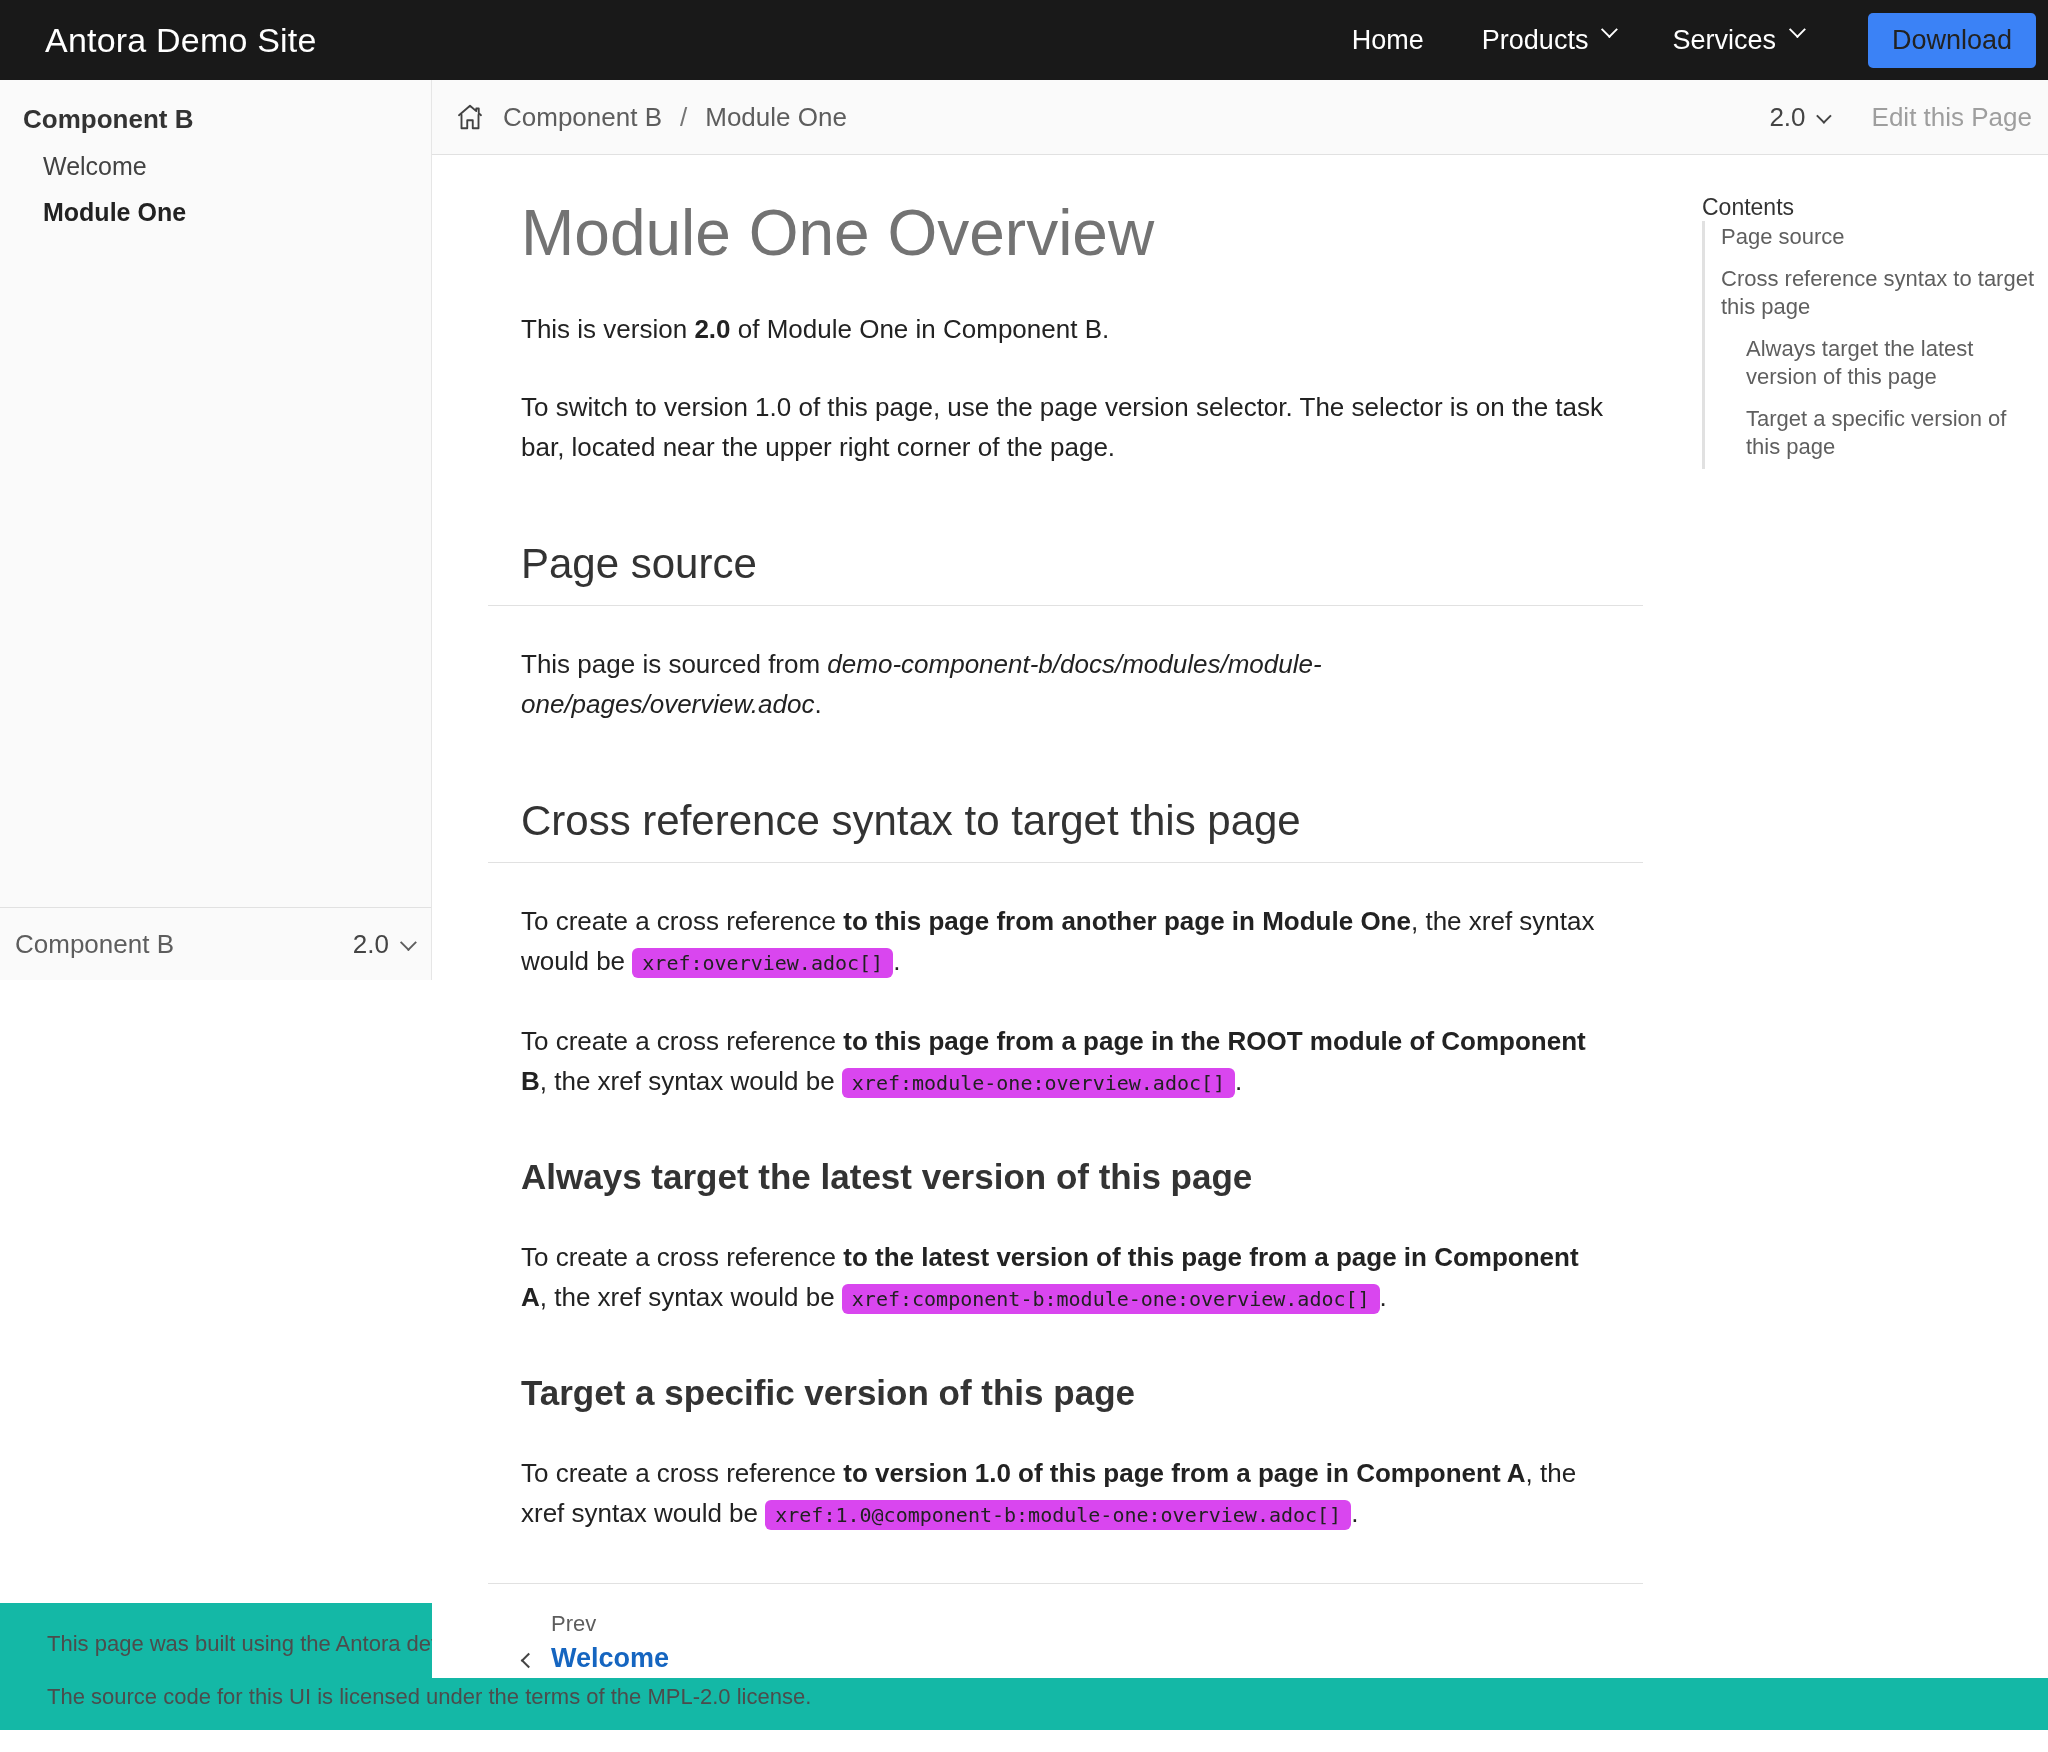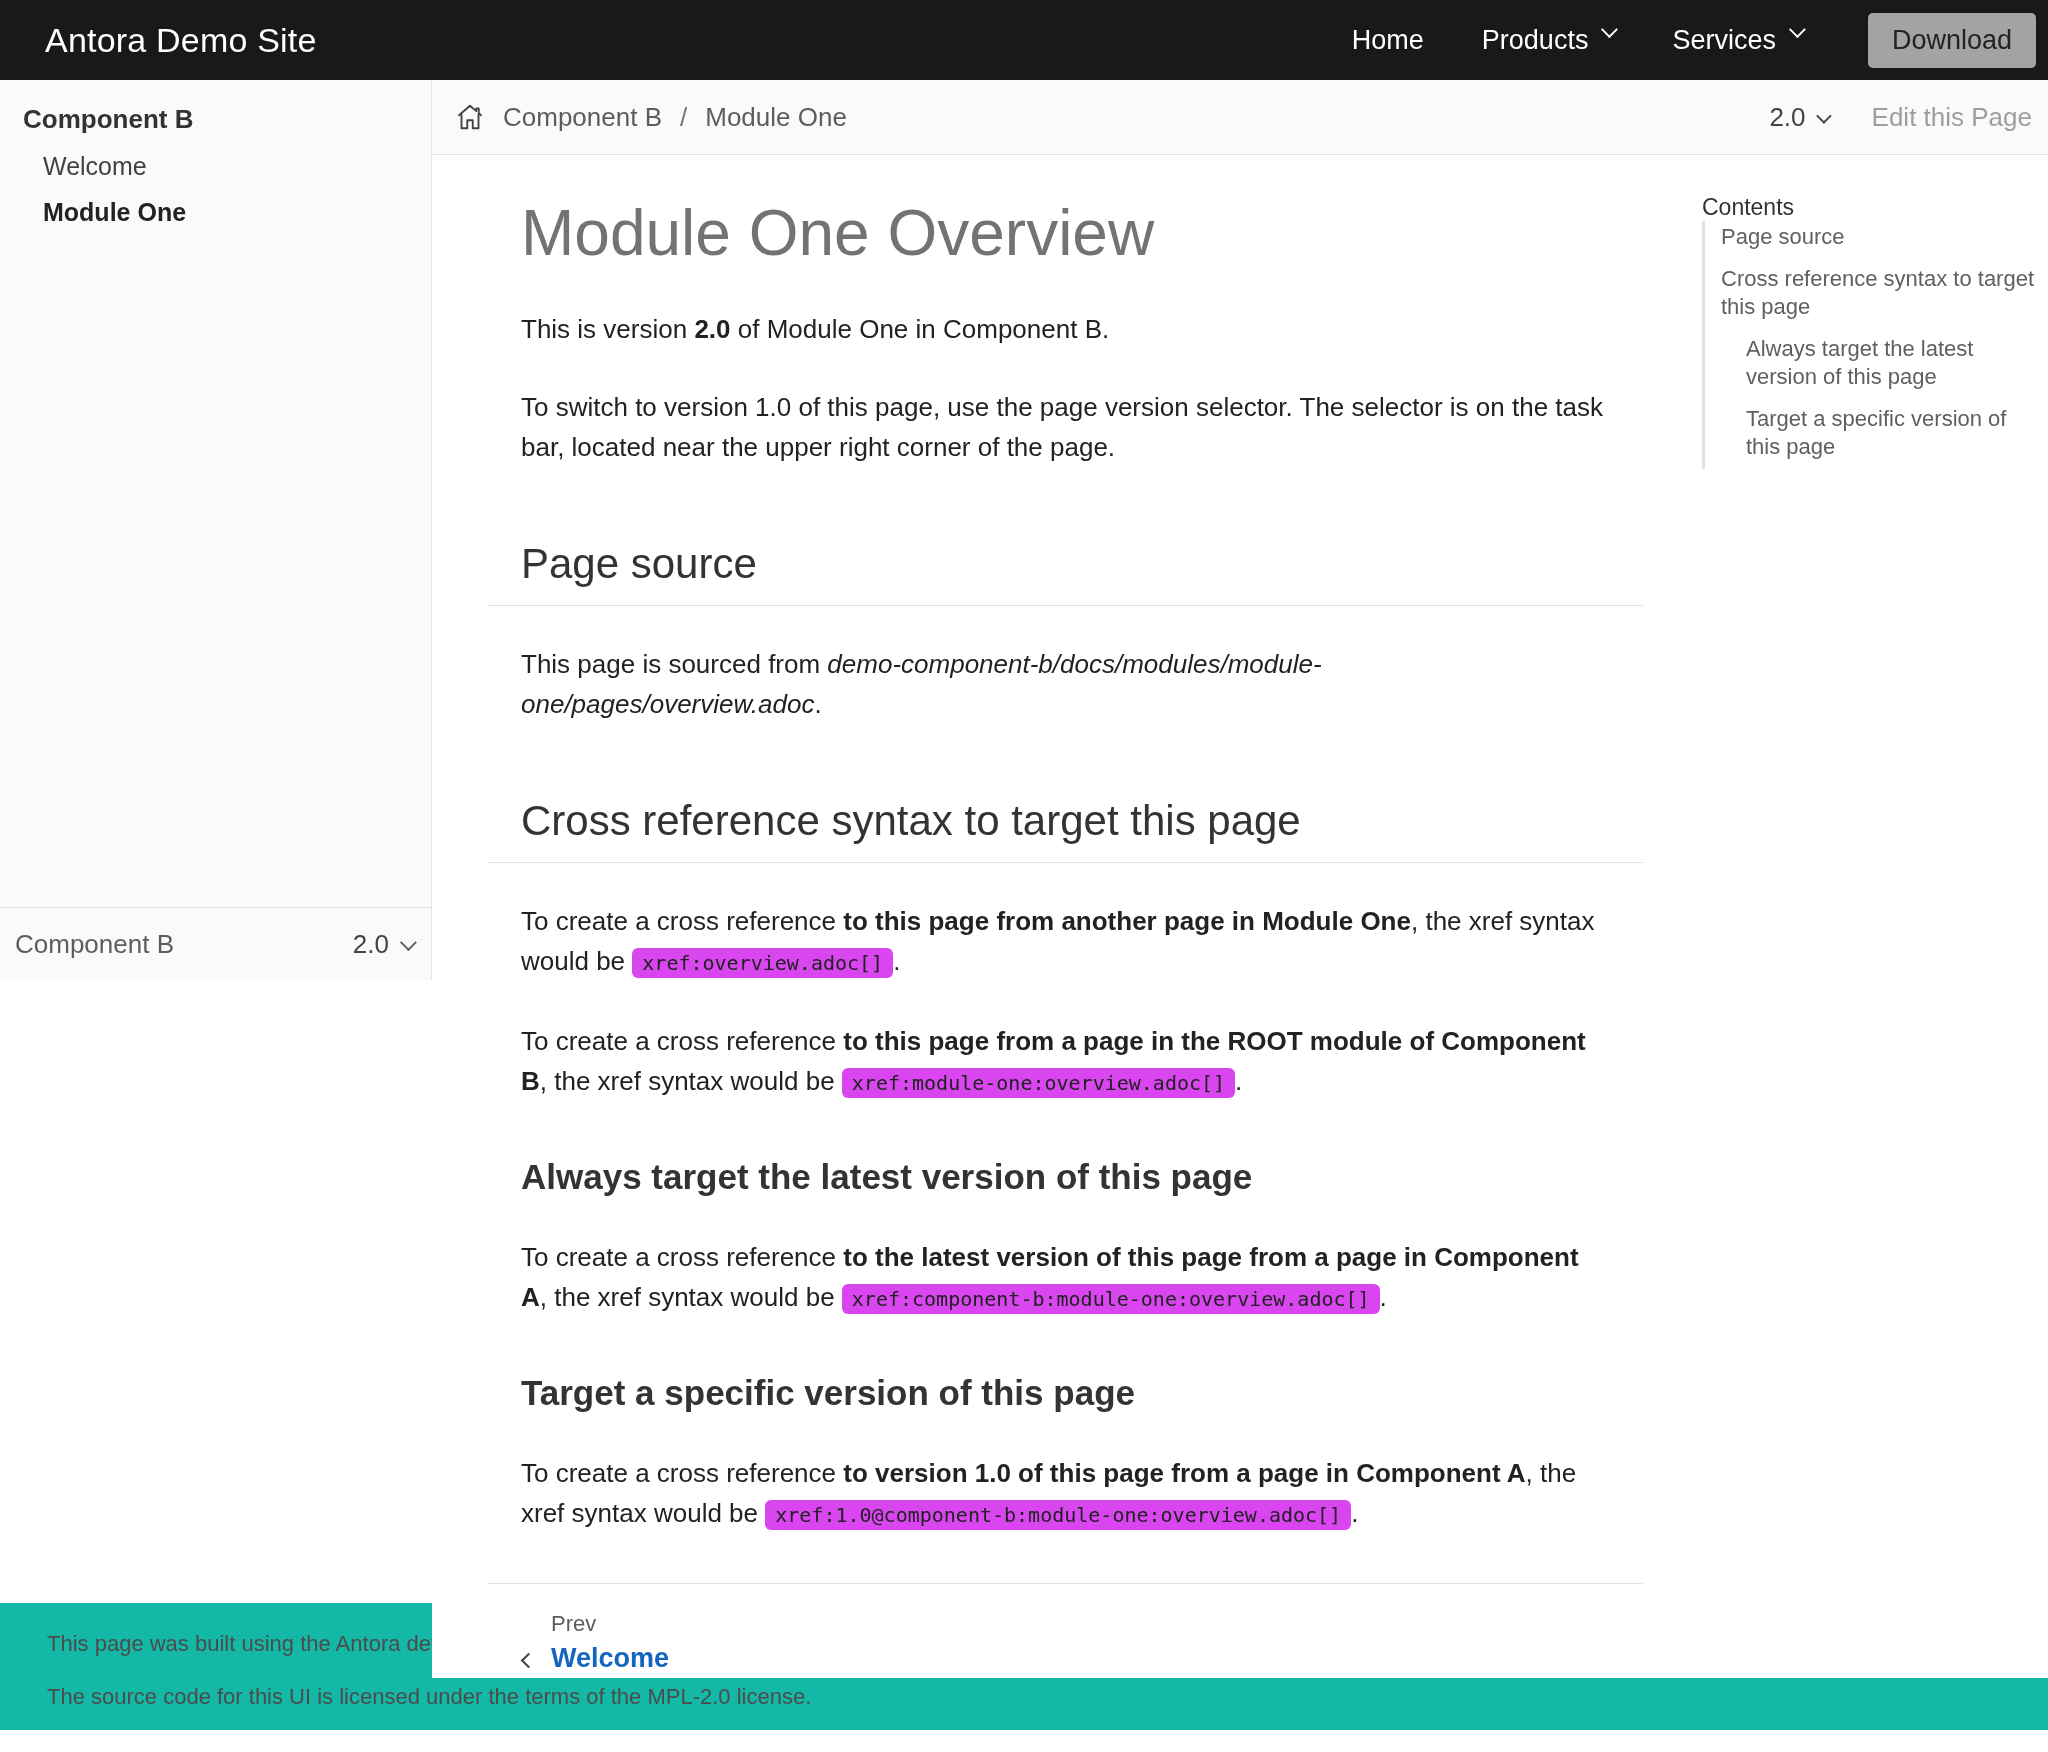--- a/index.html
+++ b/index.html
@@ -20,21 +20,21 @@
   .navbar-title { font-size:34px; font-weight:500; letter-spacing:.2px; }
   .nav-right { margin-left:auto; display:flex; align-items:center; gap:58px; font-size:27px; }
   .navlink { display:inline-flex; align-items:flex-start; cursor:pointer; }
   .navlink .chev { margin-left:14px; }
   .chev {
     display:inline-block; width:12px; height:12px;
     border-right:2px solid currentColor; border-bottom:2px solid currentColor;
     transform:rotate(45deg) translateY(-2px);
   }
   .btn-download {
-    background:#a3a3a3; color:#222; font-size:27px;
+    background:#3b82f6; color:#222; font-size:27px;
     font-family:"Liberation Sans",sans-serif;
     border:none; border-radius:5px; padding:12px 24px; margin-left:8px; cursor:pointer;
   }
 
   
   .shell { display:flex; height:1523px; background:#fff; }
 
   
   .sidebar {
     width:432px; height:900px; flex:0 0 432px;

